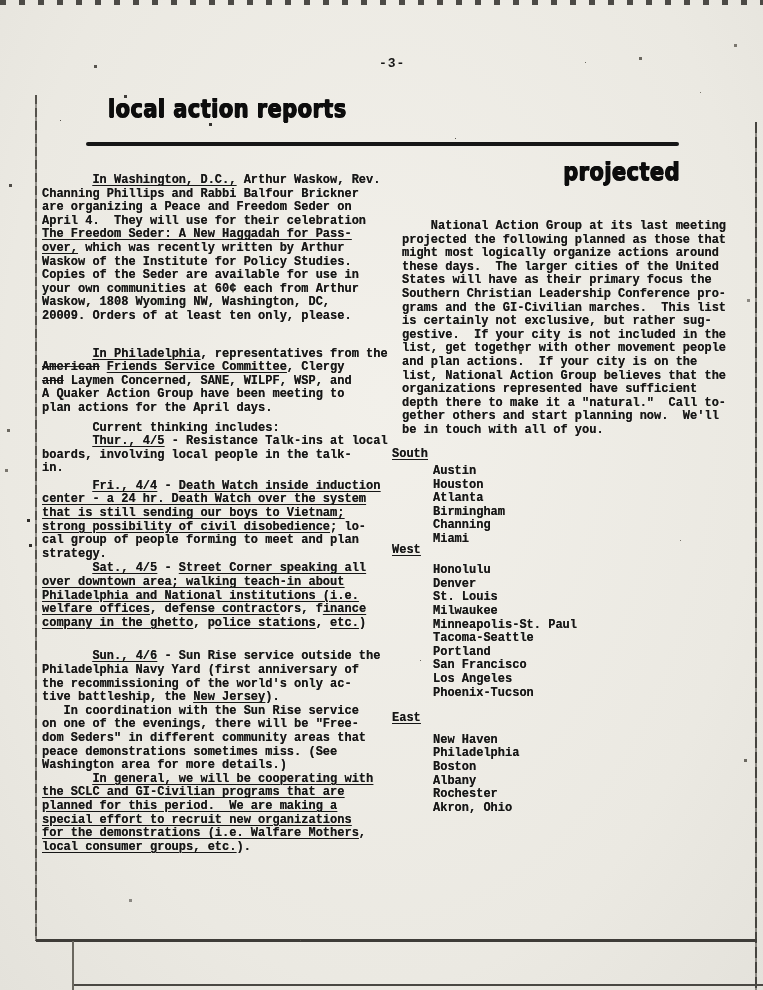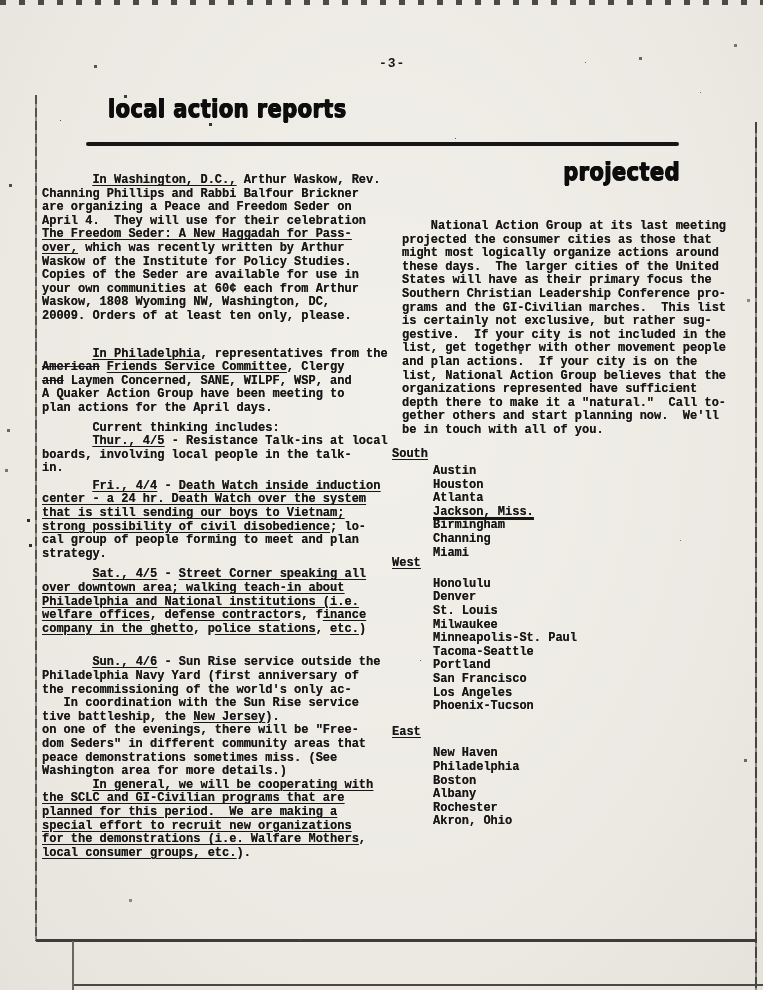--- a/index.html
+++ b/index.html
@@ -44,21 +44,21 @@
   
   .col{position:absolute;font-size:12px;font-weight:bold;line-height:13.6px;
     text-shadow:0 0 0.4px rgba(22,22,22,0.75);}
   #left-column{left:42px;top:174px;width:356px;}
   #right-column{left:402px;top:220px;width:350px;}
   .tl{white-space:pre;height:13.6px;}
   .para{margin:0;}
   #left-column .para:nth-child(2){margin-top:24px;}
   #left-column .para:nth-child(3){margin-top:6px;}
   #left-column .para:nth-child(4){margin-top:4px;}
-  #left-column .para:nth-child(5){margin-top:7px;}
+  #left-column .para:nth-child(5){margin-top:1px;}
   #left-column .para:nth-child(6){margin-top:20px;}
   .seg-u{text-decoration:underline;text-decoration-thickness:1.4px;text-underline-offset:2px;}
   .seg-s{text-decoration:line-through;text-decoration-thickness:1.4px;}
   .seg-u2{text-decoration:underline;text-decoration-thickness:1.6px;text-underline-offset:1.5px;
     border-bottom:1.6px solid #161616;padding-bottom:0.5px;}
   
   .region-heading{margin-left:-10px;margin-top:10px;text-decoration:underline;
     text-decoration-thickness:1.4px;text-underline-offset:2px;height:13.6px;white-space:pre;}
   .region-west .region-heading{margin-top:-3px;}
   .region-east .region-heading{margin-top:12px;}
@@ -122,38 +122,38 @@
       <div class="tl"><span>       </span><span class="seg-u">Sat., 4/5</span><span> - </span><span class="seg-u">Street Corner speaking all</span></div>
       <div class="tl"><span class="seg-u">over downtown area; walking teach-in about</span></div>
       <div class="tl"><span class="seg-u">Philadelphia and National institutions (i.e.</span></div>
       <div class="tl"><span class="seg-u">welfare offices</span><span>, de</span><span class="seg-u">fense contract</span><span>ors, f</span><span class="seg-u">inance</span></div>
       <div class="tl"><span class="seg-u">company in the ghetto</span><span>, p</span><span class="seg-u">olice stations</span><span>, </span><span class="seg-u">etc.</span><span>)</span></div>
     </div>
     <div class="para">
       <div class="tl"><span>       </span><span class="seg-u">Sun., 4/6</span><span> - Sun Rise service outside the</span></div>
       <div class="tl">Philadelphia Navy Yard (first anniversary of</div>
       <div class="tl">the recommissioning of the world's only ac-</div>
+      <div class="tl"><span>tive battleship, the </span><span class="seg-u">New Jersey</span><span>).</span></div>
       <div class="tl">   In coordination with the Sun Rise service</div>
-      <div class="tl"><span>tive battleship, the </span><span class="seg-u">New Jersey</span><span>).</span></div>
       <div class="tl">on one of the evenings, there will be "Free-</div>
       <div class="tl">dom Seders" in different community areas that</div>
       <div class="tl">peace demonstrations sometimes miss. (See</div>
       <div class="tl">Washington area for more details.)</div>
       <div class="tl"><span>       </span><span class="seg-u">In general, we will be cooperating with</span></div>
       <div class="tl"><span class="seg-u">the SCLC and GI-Civilian programs that are</span></div>
       <div class="tl"><span class="seg-u">planned for this period.  We are making a</span></div>
       <div class="tl"><span class="seg-u">special effort to recruit new organizations</span></div>
       <div class="tl"><span class="seg-u">for the demonstrations (i.e. Walfare Mothers</span><span>,</span></div>
       <div class="tl"><span class="seg-u">local consumer groups, etc.</span><span>).</span></div>
     </div>
   </div>
 <div id="right-column" class="col">
     <div class="para">
       <div class="tl">    National Action Group at its last meeting</div>
-      <div class="tl">projected the consumer cities as those that</div>
+      <div class="tl">projected the following planned as those that</div>
       <div class="tl">might most logically organize actions around</div>
       <div class="tl">these days.  The larger cities of the United</div>
       <div class="tl">States will have as their primary focus the</div>
       <div class="tl">Southern Christian Leadership Conference pro-</div>
       <div class="tl">grams and the GI-Civilian marches.  This list</div>
       <div class="tl">is certainly not exclusive, but rather sug-</div>
       <div class="tl">gestive.  If your city is not included in the</div>
       <div class="tl">list, get together with other movement people</div>
       <div class="tl">and plan actions.  If your city is on the</div>
       <div class="tl">list, National Action Group believes that the</div>
@@ -161,21 +161,20 @@
       <div class="tl">depth there to make it a "natural."  Call to-</div>
       <div class="tl">gether others and start planning now.  We'll</div>
       <div class="tl">be in touch with all of you.</div>
     </div>
     <div class="region region-south">
       <div class="region-heading">South</div>
       <ul class="city-list">
         <li>Austin</li>
         <li>Houston</li>
         <li>Atlanta</li>
-        <li><span class="seg-u2">Jackson, Miss.</span></li>
         <li>Birmingham</li>
         <li>Channing</li>
         <li>Miami</li>
       </ul>
     </div>
     <div class="region region-west">
       <div class="region-heading">West</div>
       <ul class="city-list">
         <li>Honolulu</li>
         <li>Denver</li>

